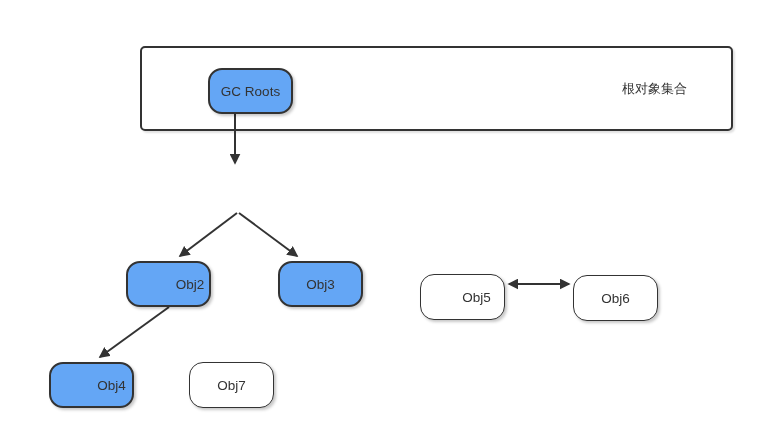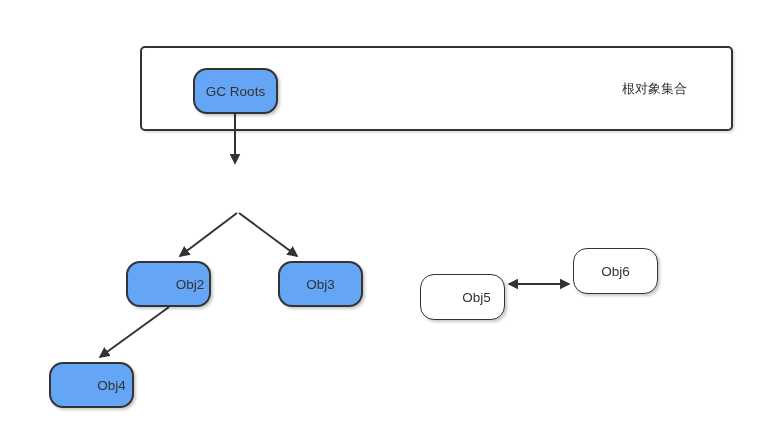--- a/index.html
+++ b/index.html
@@ -61,27 +61,27 @@
     align-items: center;
     justify-content: center;
     font-size: 13.5px;
     color: #333333;
     box-shadow: 2px 2px 3px rgba(0,0,0,0.22);
     z-index: 3;
     background: #ffffff;
   }
   .node.reachable { background: var(--reachable-fill, #64A6F5); }
   .node.unreachable { background: var(--unreachable-fill, #ffffff); border-width: 1.5px; }
-  #node-gc-roots { left: 193px; top: 68px; z-index: 4; }
+  #node-gc-roots { left: 208px; top: 68px; z-index: 4; }
   #node-obj1 { left: 192px; top: 166px; }
   #node-obj2 { left: 126px; top: 261px; padding-left: 43px; }
   #node-obj3 { left: 265px; top: 261px; margin-left: 13px; }
   #node-obj4 { left: 49px;  top: 362px; padding-left: 40px; }
   #node-obj5 { left: 420px; top: 274px; padding-left: 28px; }
-  #node-obj6 { left: 573px; top: 248px; }
+  #node-obj6 { left: 573px; top: 275px; }
   #node-obj7 { left: 189px; top: 362px; }
 </style>
 </head>
 <body>
 
 <div class="canvas">
 
   <div class="root-container">
     <span class="root-container-label">根对象集合</span>
   </div>
@@ -110,14 +110,17 @@
   </div>
   <div class="node reachable" id="node-obj4">
     <span>Obj4</span>
   </div>
   <div class="node unreachable" id="node-obj5">
     <span>Obj5</span>
   </div>
   <div class="node unreachable" id="node-obj6">
     <span>Obj6</span>
   </div>
+  <div class="node unreachable" id="node-obj7">
+    <span>Obj7</span>
+  </div>
 
 </div>
 
 </body></html>

